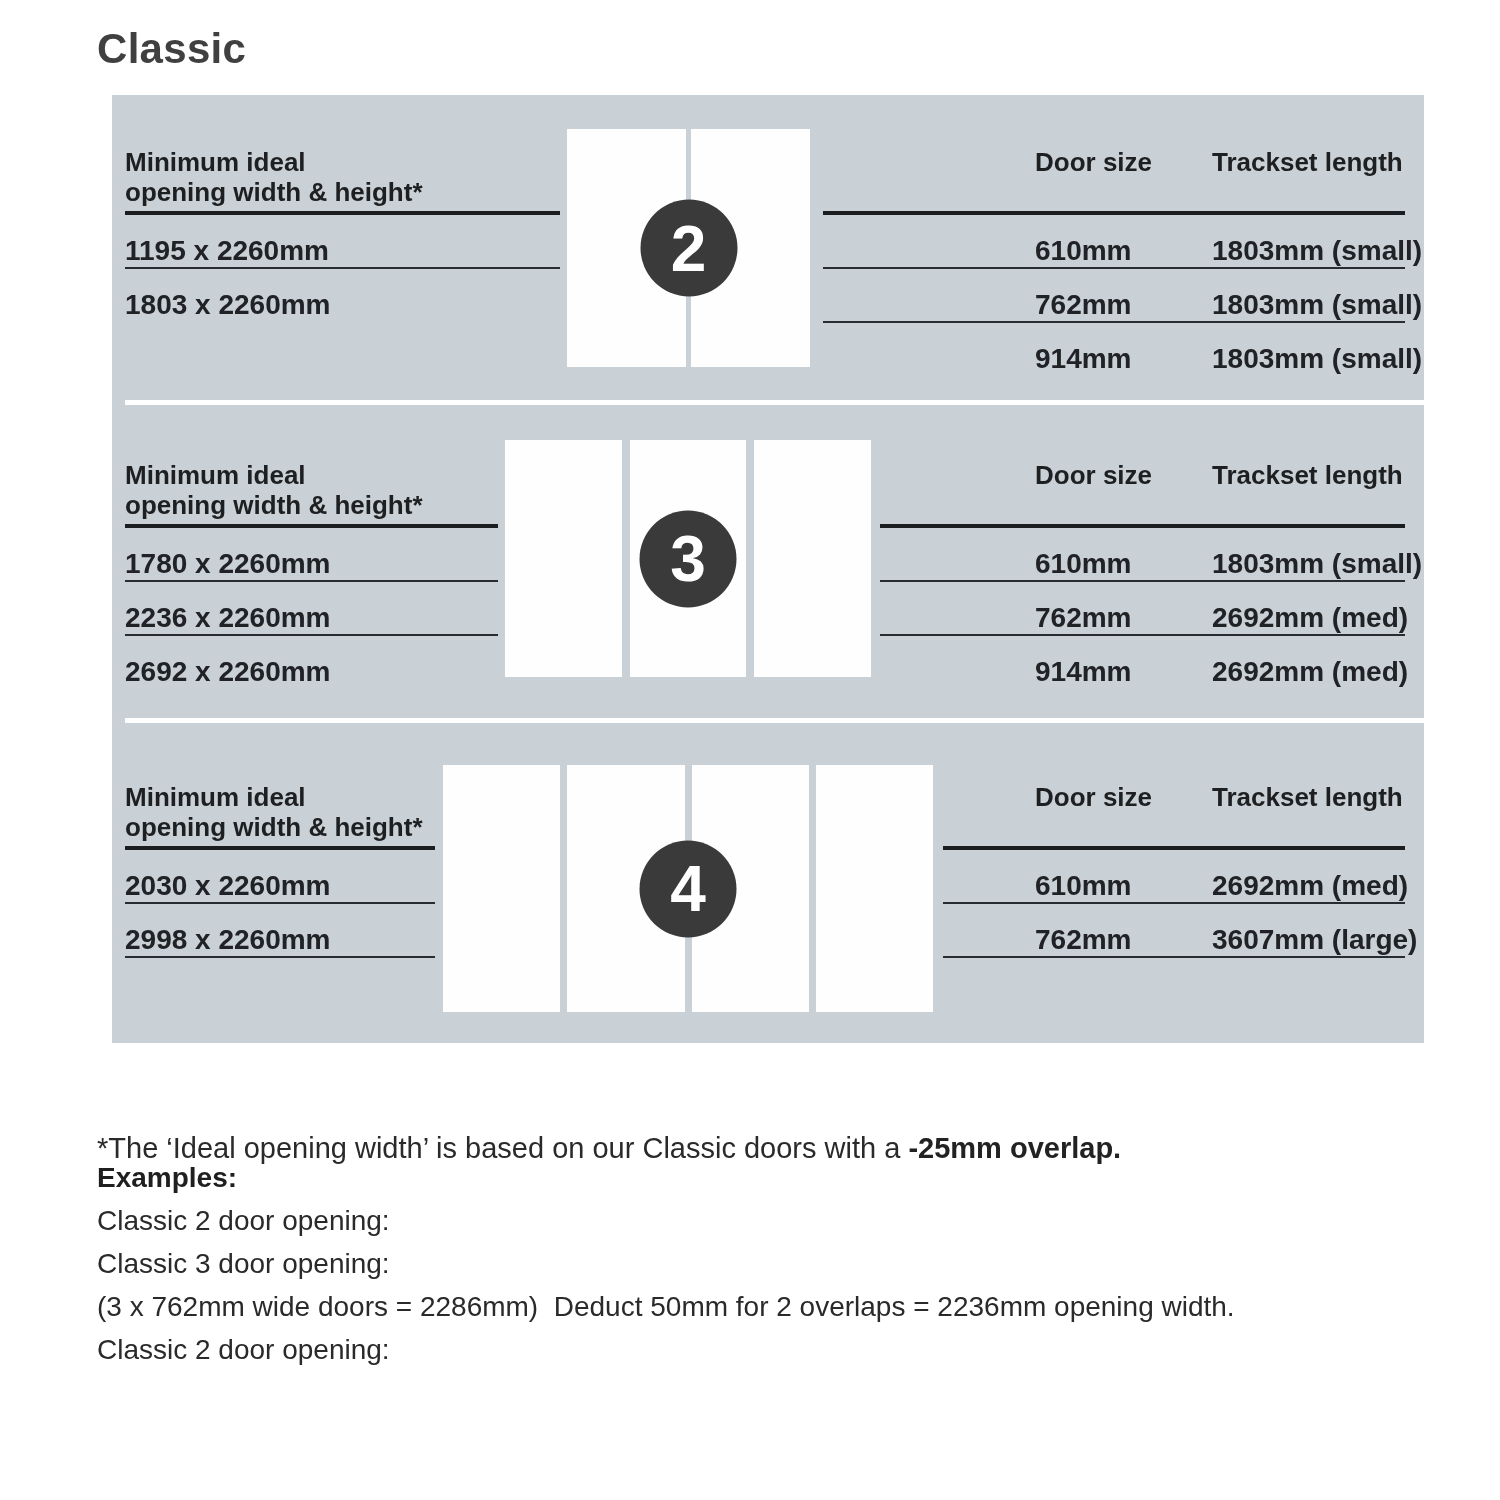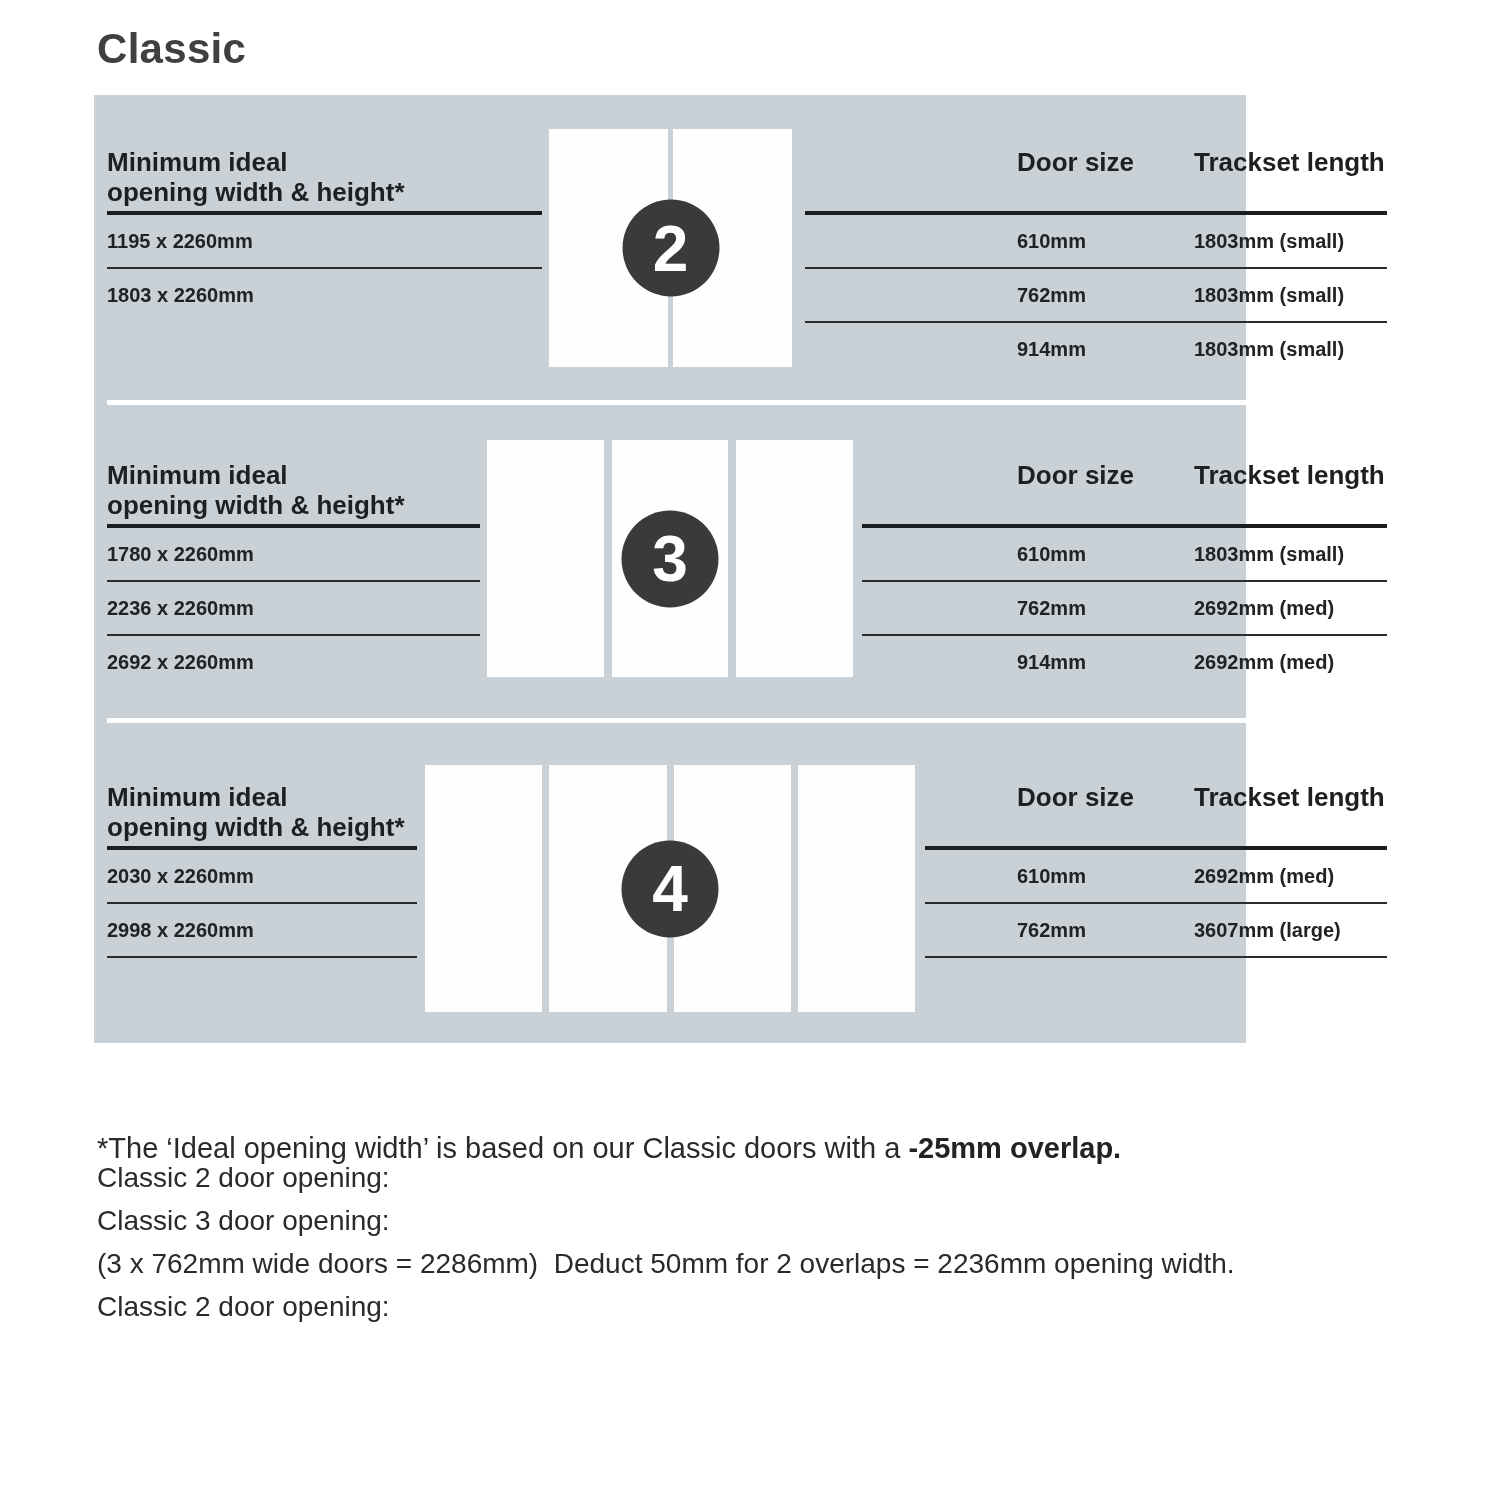--- a/index.html
+++ b/index.html
@@ -5,21 +5,21 @@
   html,body { margin:0; padding:0; background:#ffffff; }
   .page {
     position:relative; width:1500px; height:1500px; background:#ffffff;
     font-family:"Liberation Sans", sans-serif; color:#222; overflow:hidden;
   }
   .page-title {
     position:absolute; left:97px; top:26px; font-size:42px; line-height:46px;
     font-weight:600; color:#404040; letter-spacing:0.3px;
   }
   .panel {
-    position:absolute; left:94px; top:95px; width:1152px; height:948px;
+    position:absolute; left:112px; top:95px; width:1312px; height:948px;
     background:#c9d0d6;
   }
   .sep { position:absolute; left:13px; right:0; height:5px; background:#ffffff; }
   .sep1 { top:305px; }
   .sep2 { top:623px; }
 
   .section { position:absolute; left:0; width:100%; }
   .sec1 { top:0;     height:305px; --lt-w:435px; --rt-l:711px; --rt-w:582px; --c1:212px; --c2:389px; --th-mt:52px; --d-l:455px; --d-t:34px; --d-w:243px; --d-h:238px; --d-gap:5px; }
   .sec2 { top:310px; height:313px; --lt-w:373px; --rt-l:768px; --rt-w:525px; --c1:155px; --c2:332px; --th-mt:55px; --d-l:393px; --d-t:35px; --d-w:366px; --d-h:237px; --d-gap:8px; }
   .sec3 { top:628px; height:320px; --lt-w:310px; --rt-l:831px; --rt-w:462px; --c1:92px;  --c2:269px; --th-mt:59px; --d-l:331px; --d-t:42px; --d-w:490px; --d-h:247px; --d-gap:7px; }
@@ -29,21 +29,21 @@
 
   .thead {
     margin-top:var(--th-mt); height:64px; font-size:26px; line-height:30px;
     font-weight:700; color:#1d1f21; position:relative;
   }
   .right-table .thead .col { position:absolute; top:0; white-space:nowrap; }
   .rule-thick { height:4px; background:#1b1e21; }
 
   .trow {
     height:52px; border-bottom:2px solid #272c30; position:relative;
-    display:flex; align-items:center; font-size:20px; font-weight:700; color:#202225;
+    display:flex; align-items:flex-end; font-size:28px; font-weight:700; color:#202225;
     white-space:nowrap;
   }
   .sec1 .trow:last-child, .sec2 .trow:last-child { border-bottom:none; }
   .right-table .trow span { position:absolute; }
   .col1 { left:var(--c1); }
   .col2 { left:var(--c2); }
 
   .doors {
     position:absolute; left:var(--d-l); top:var(--d-t);
     width:var(--d-w); height:var(--d-h); display:flex; gap:var(--d-gap);
@@ -205,19 +205,20 @@
           <span class="col2">3607mm (large)</span>
         </div>
       </div>
     </section>
 
   </div>
 
   <div class="footnote"><span>*The ‘Ideal opening width’ is based on our Classic doors with a </span><b>-25mm overlap.</b></div>
 
   <div class="examples">
+    <div class="examples-heading">Examples:</div>
     <div class="example-line">Classic 2 door opening:</div>
     <div class="example-line">Classic 3 door opening:</div>
     <div class="example-line">(3 x 762mm wide doors = 2286mm)  Deduct 50mm for 2 overlaps = 2236mm opening width.</div>
     <div class="example-line">Classic 2 door opening:</div>
   </div>
 
 </div>
 
 </body></html>

